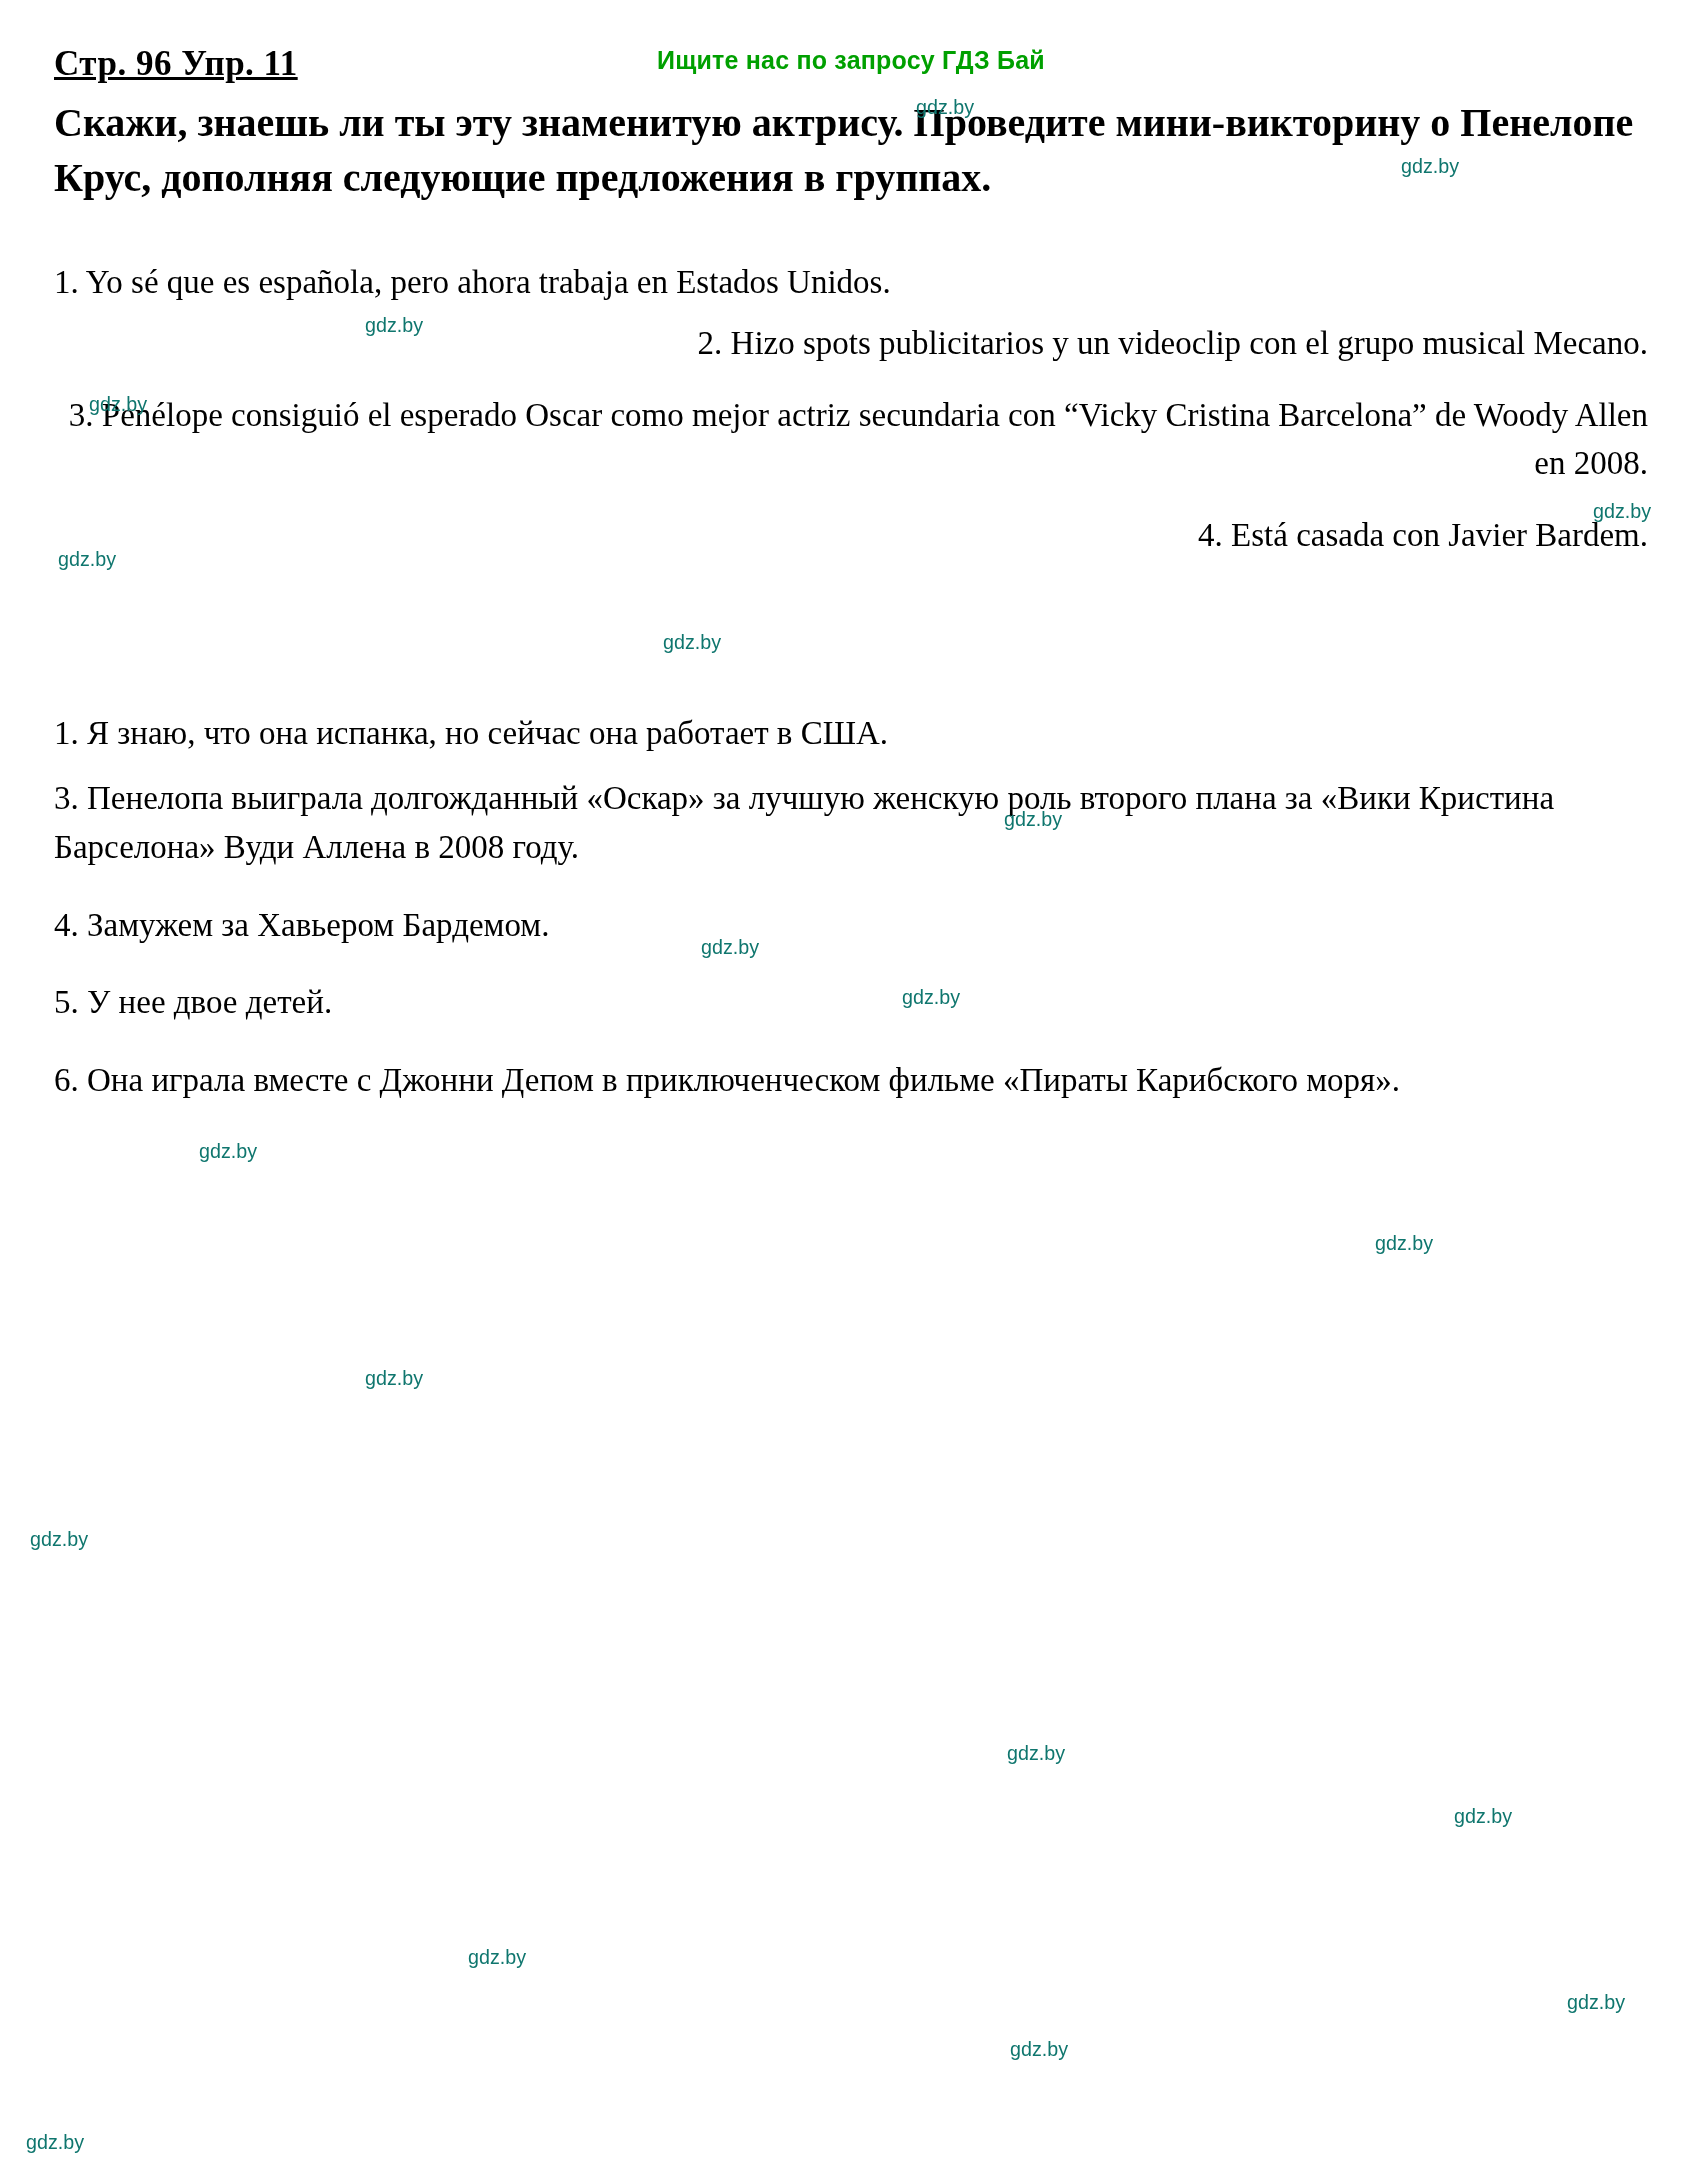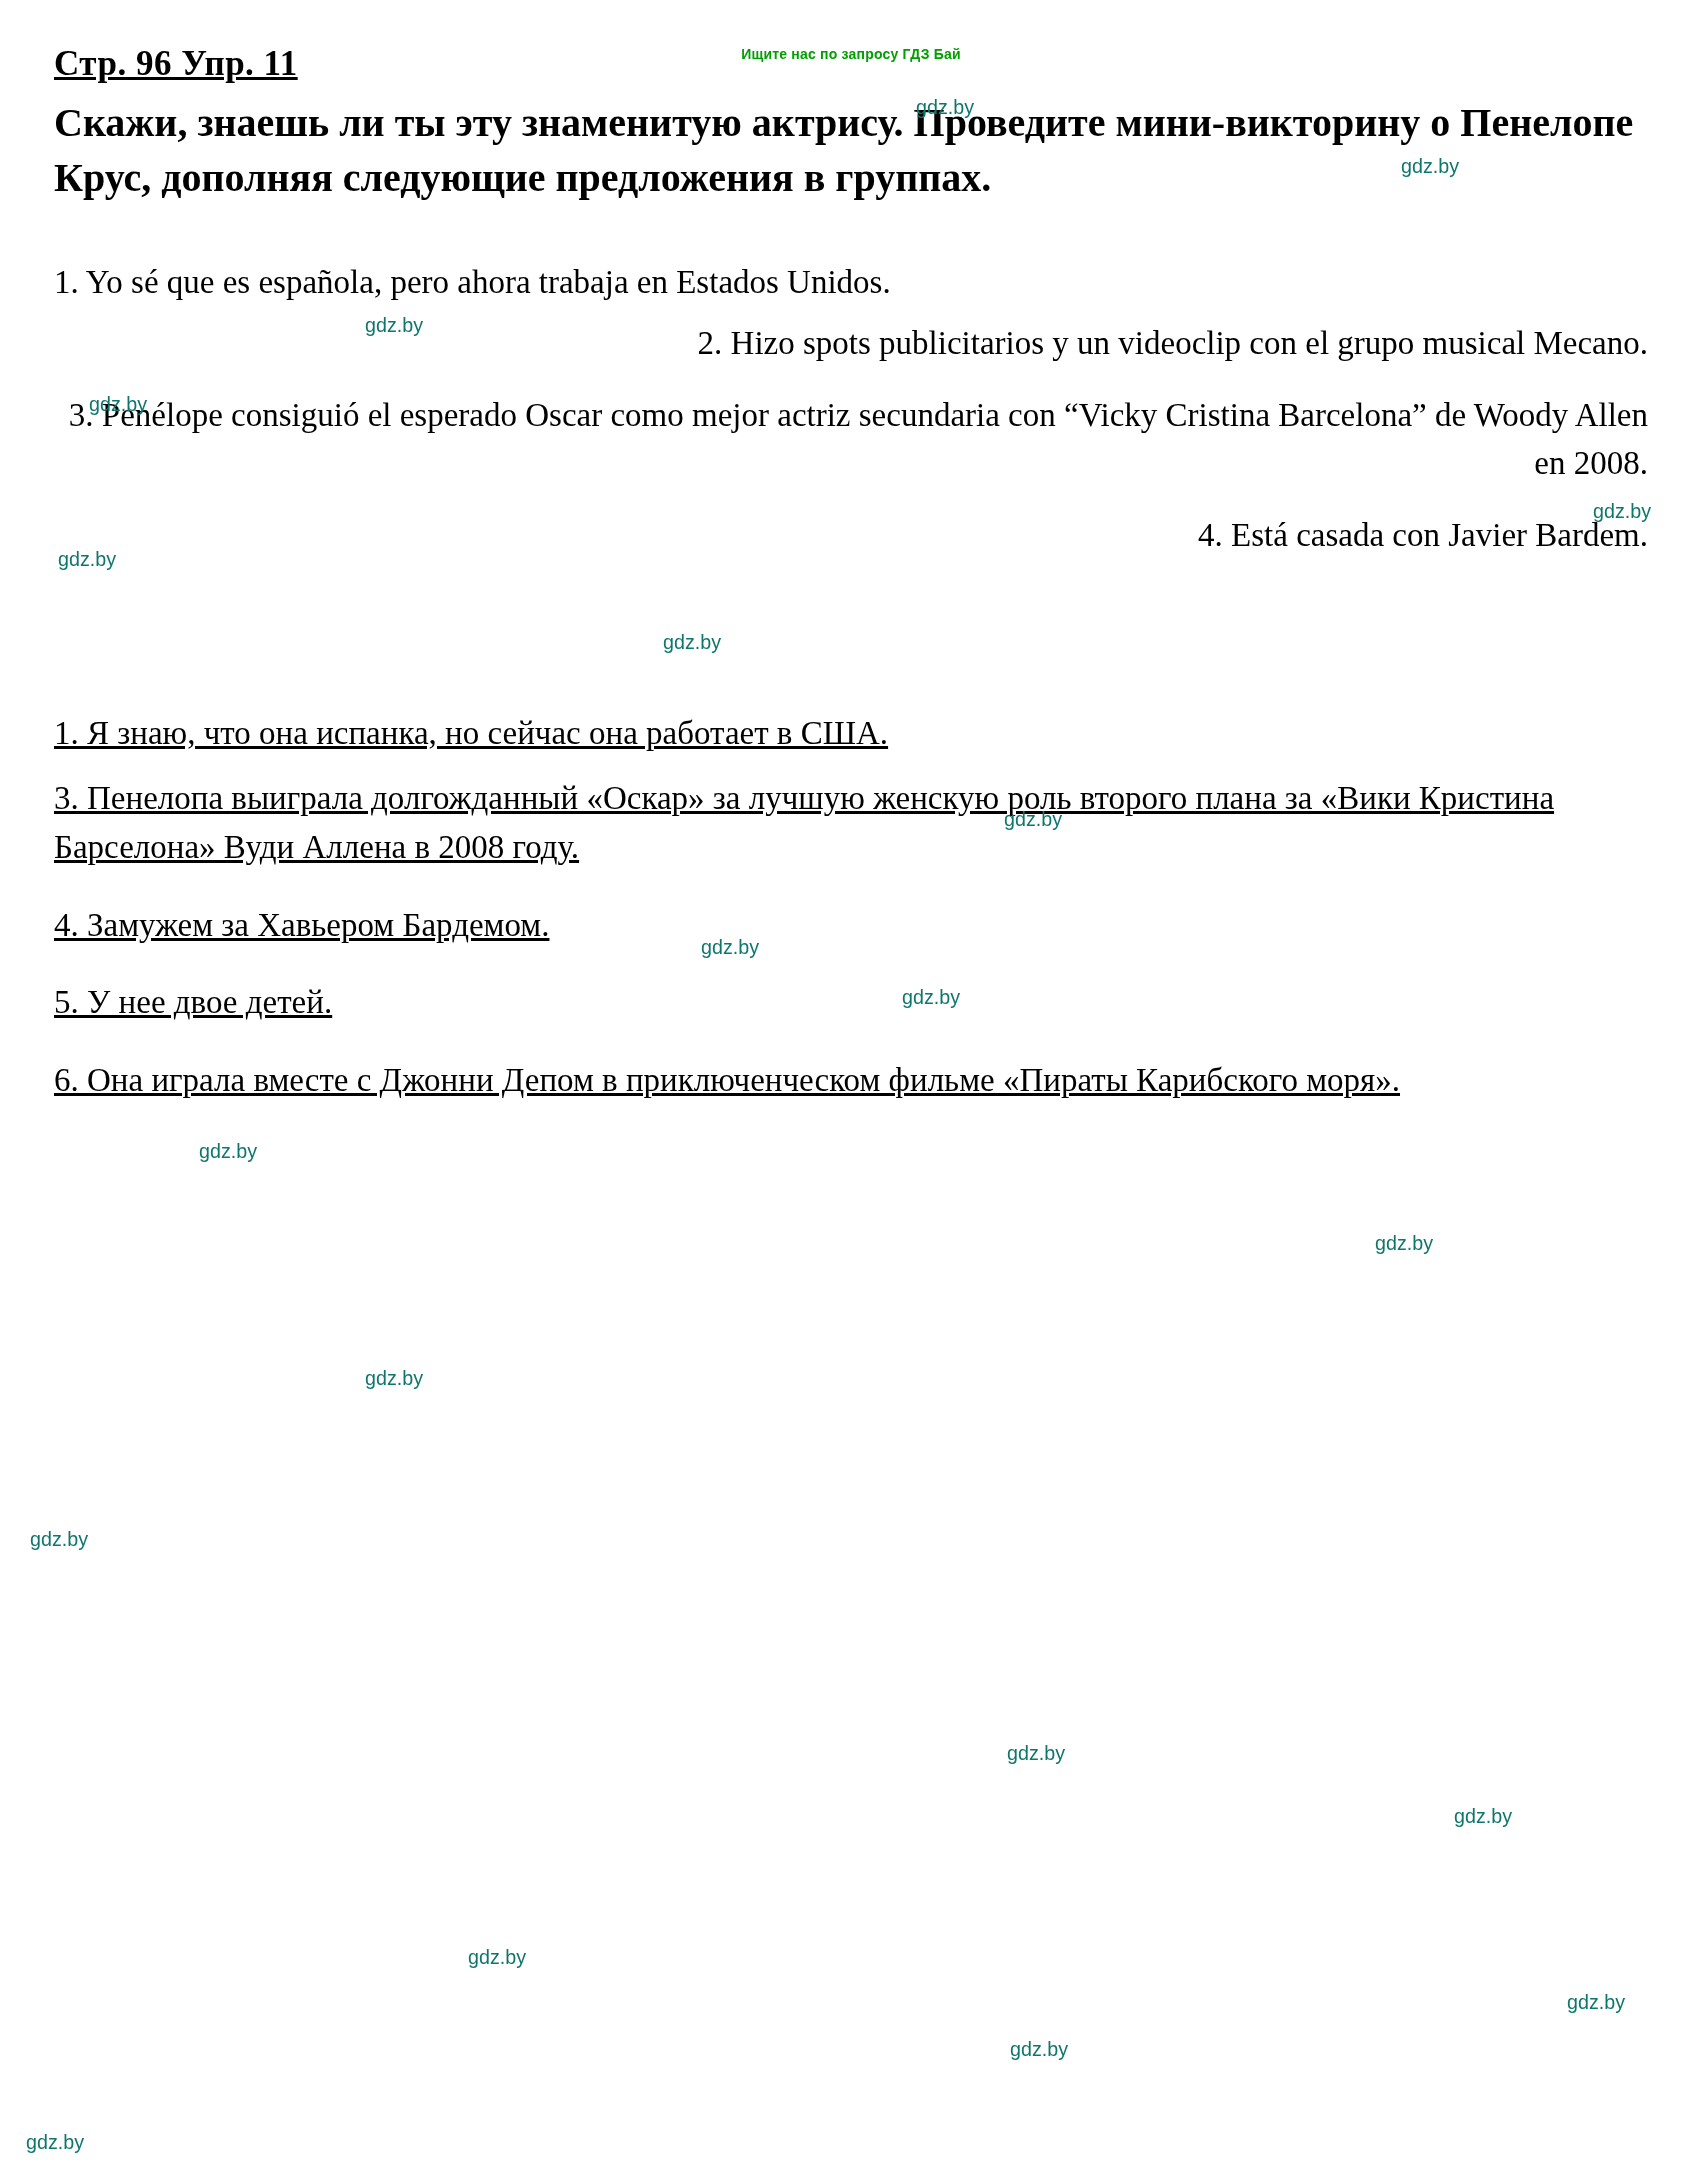--- a/index.html
+++ b/index.html
@@ -23,21 +23,21 @@
     padding: 0 54px;
   }
   
   .promo-top {
     position: absolute;
     top: 1.9px;
     left: 0;
     width: 100%;
     text-align: center;
     font-family: "Liberation Sans", sans-serif;
-    font-size: 14px;
+    font-size: 25px;
     font-weight: bold;
     color: #00a000;
     letter-spacing: 0.2px;
   }
   
   .page-ref {
     margin-top: 44px;
     font-size: 35px;
     font-weight: bold;
     letter-spacing: 0.5px;
@@ -59,21 +59,20 @@
     line-height: 1.46;
     margin: 0 0 13px 0;
     max-width: 1621px;
   }
   .para.gap {
     margin-bottom: 24px;
     text-align: right;
   }
   .block-ru {
     margin-top: 150px;
-    text-decoration: underline;
   }
   .para-ru {
     font-size: 33px;
     line-height: 1.5;
     margin: 0 0 15px 0;
     max-width: 1555px;
   }
   .para-ru.gap {
     margin-bottom: 28px;
   }

